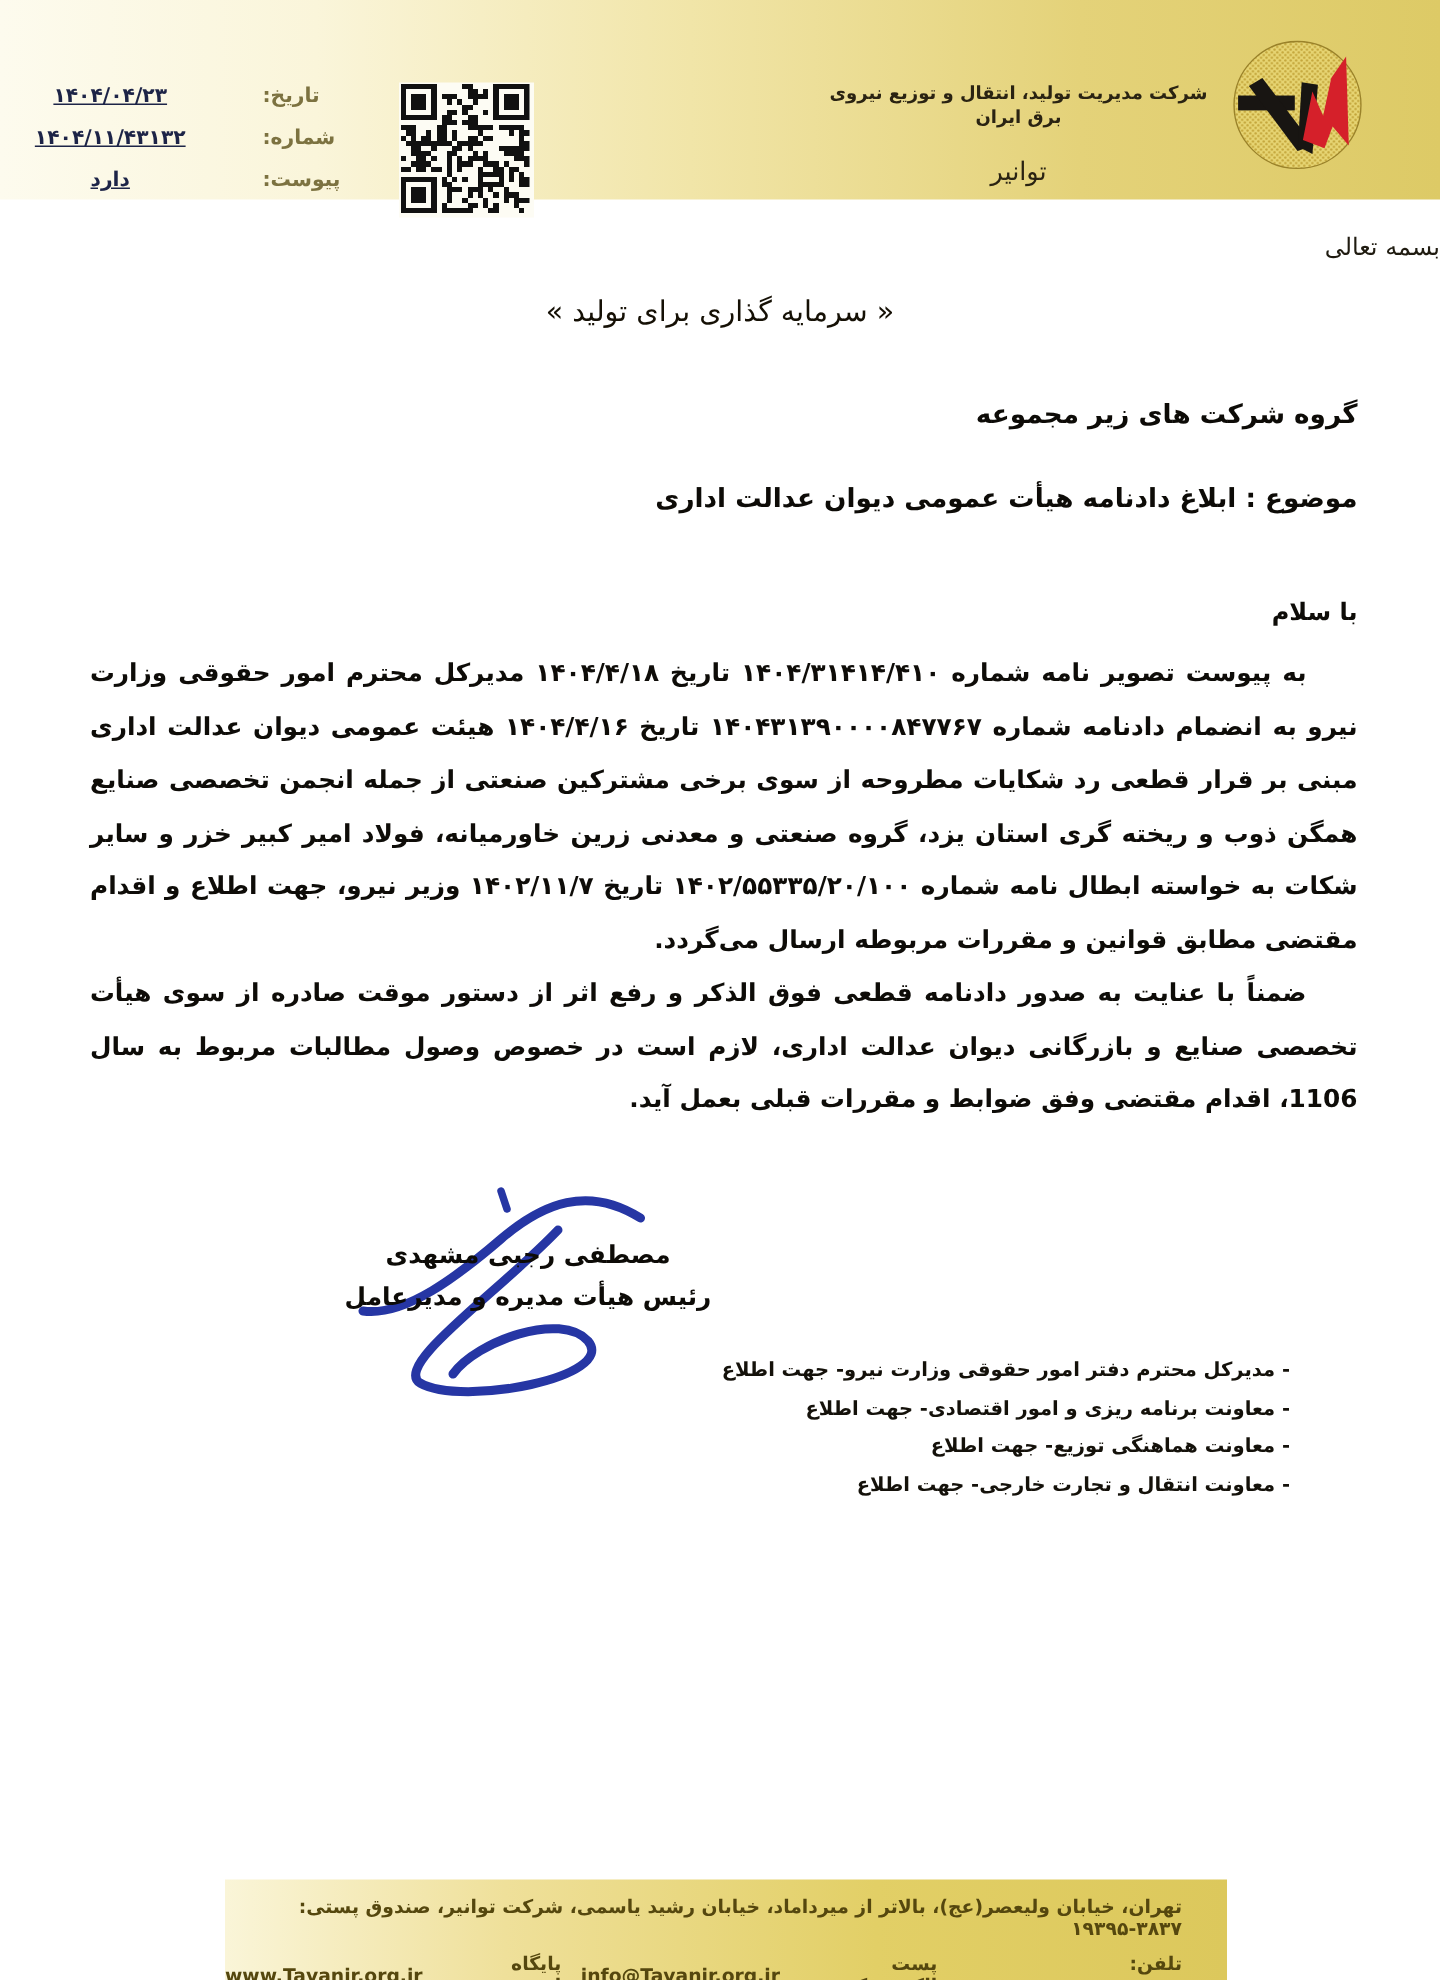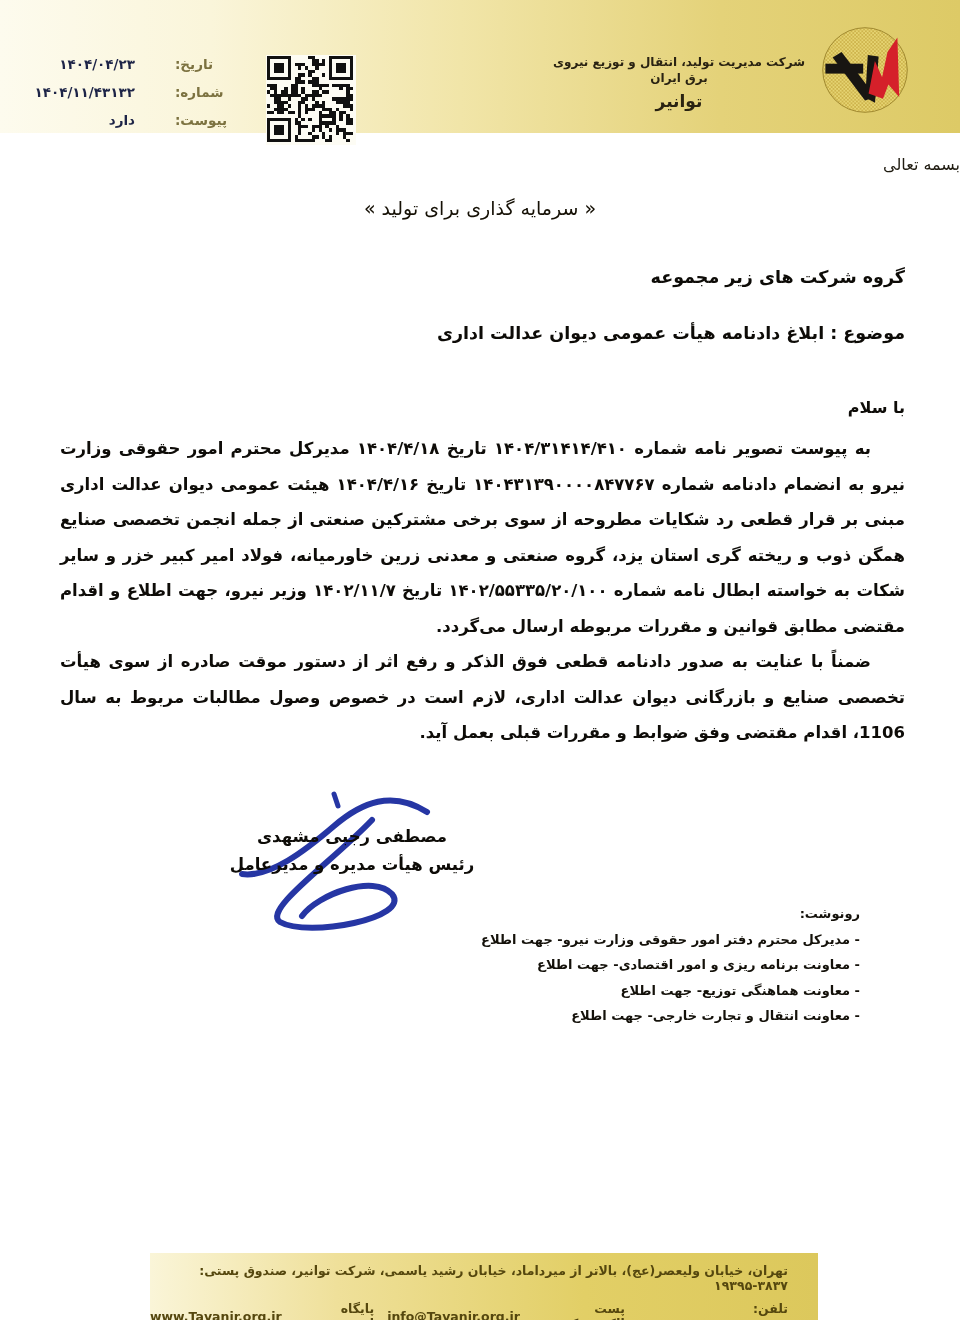--- a/index.html
+++ b/index.html
@@ -4,27 +4,27 @@
 <style>
   html,body{margin:0;padding:0;background:#fff;}
   .page{position:relative;width:960px;height:1320px;background:#ffffff;overflow:hidden;
         font-family:"DejaVu Sans",sans-serif;}
   
   .header-band{position:absolute;top:0;left:0;width:960px;height:133px;
     background:linear-gradient(90deg,#fdfbee 0%,#faf5da 22%,#f1e5a8 48%,#e4d279 75%,#ddca66 100%);}
   .meta{position:absolute;top:50px;left:12px;width:220px;direction:rtl;}
   .meta-row{display:flex;align-items:center;height:28px;}
   .meta-label{width:64px;font-size:13.5px;font-weight:bold;color:#7c7240;text-align:left;margin-left:40px;}
-  .meta-value{width:138px;font-size:13.5px;font-weight:bold;color:#1d2447;}
+  .meta-value{width:138px;text-align:center;font-size:13.5px;font-weight:bold;color:#1d2447;text-decoration:underline;}
   .qr{position:absolute;top:55px;left:266px;width:88px;height:88px;background:#fdfcf4;padding:1px;}
   .emblem{position:absolute;top:24px;left:442px;width:100px;text-align:center;color:#48422a;}
   .emblem-caption{font-size:8.5px;line-height:11px;font-weight:bold;color:#4a4426;}
   .company{position:absolute;top:54px;left:540px;width:278px;text-align:center;direction:rtl;color:#2a2312;}
   .company-name{font-size:12px;font-weight:bold;line-height:16px;}
-  .company-short{font-size:17px;font-weight:bold;margin-top:5px;}
+  .company-short{font-size:17px;font-weight:normal;margin-top:19px;}
   .logo{position:absolute;top:25px;left:820px;width:90px;height:90px;}
   
   .besmele{position:absolute;top:155px;left:0;width:100%;text-align:right;
     font-size:16px;color:#1f1b10;}
   .slogan{position:absolute;top:197px;left:0;width:100%;text-align:center;
     font-size:19px;font-weight:normal;color:#151005;}
   .addressee{position:absolute;top:267px;right:55px;font-size:17.5px;font-weight:bold;
     direction:rtl;color:#0d0b07;}
   .subject{position:absolute;top:323px;right:55px;font-size:17.5px;font-weight:bold;
     direction:rtl;color:#0d0b07;}
@@ -334,21 +334,20 @@
       <path d="M205 30 C170 8 140 20 112 44 C84 68 48 96 20 92" stroke-width="6"></path>
       <path d="M150 38 C110 80 40 128 58 140 C86 156 190 136 170 112 C152 92 96 112 80 134" stroke-width="6"></path>
     </g>
   </svg>
   <div class="sig-block">
     <div>مصطفی رجبی مشهدی</div>
     <div class="sig-title">رئیس هیأت مدیره و مدیرعامل</div>
   </div>
 
   <div class="cc">
-    <div>رونوشت:</div>
     <div>- مدیرکل محترم دفتر امور حقوقی وزارت نیرو- جهت اطلاع</div>
     <div>- معاونت برنامه ریزی و امور اقتصادی- جهت اطلاع</div>
     <div>- معاونت هماهنگی توزیع- جهت اطلاع</div>
     <div>- معاونت انتقال و تجارت خارجی- جهت اطلاع</div>
   </div>
 
   <div class="footer">
     <div>تهران، خیابان ولیعصر(عج)، بالاتر از میرداماد، خیابان رشید یاسمی، شرکت توانیر، صندوق پستی: ۳۸۳۷-۱۹۳۹۵</div>
     <div class="footer-line2">
       <span>تلفن: ۲۷۹۳۵۰۰۰-۲۷۹۳۸۰۰۰۰</span>

